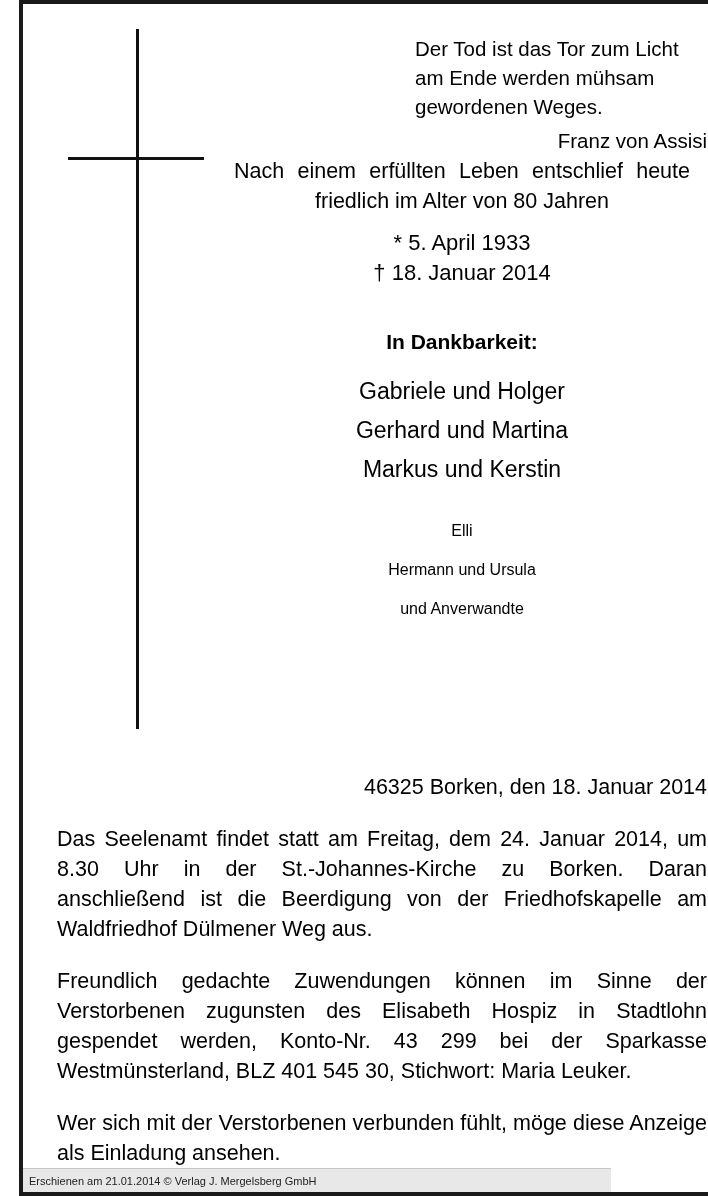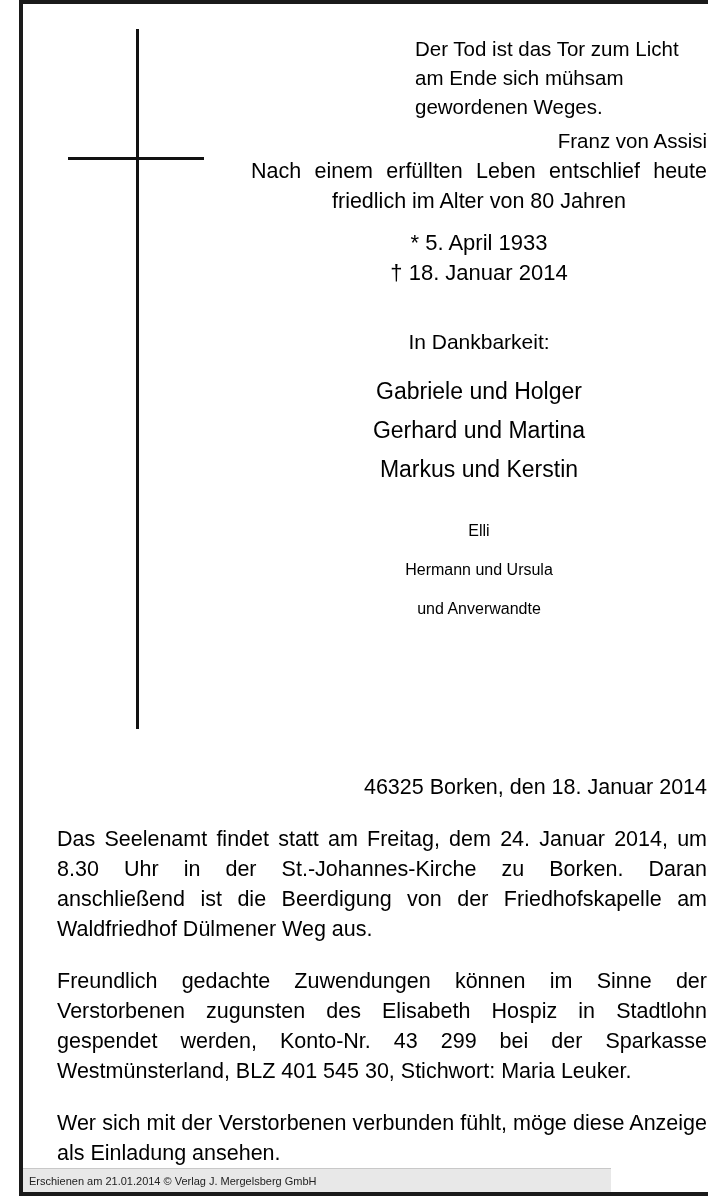--- a/index.html
+++ b/index.html
@@ -66,21 +66,21 @@
   .quote-author {
     margin-top: 6px;
     text-align: right;
     font-size: 20.5px;
     line-height: 27px;
   }
 
   
   .main-col {
     position: absolute;
-    left: 228px;
+    left: 211px;
     top: 152px;
     width: 456px;
   }
   .intro {
     font-size: 21.5px;
     line-height: 30px;
     text-align: justify;
     text-align-last: center;
   }
   .name {
@@ -94,20 +94,21 @@
     margin-top: 12px;
     font-size: 22px;
     line-height: 30px;
     text-align: center;
   }
   .thanks-label {
     margin-top: 40px;
     font-size: 21px;
     line-height: 28px;
     text-align: center;
+    font-weight: bold;
   }
   .family {
     margin-top: 16px;
     font-size: 23px;
     line-height: 39px;
     text-align: center;
   }
   .family-group-2 {
     margin-top: 22px;
     font-size: 16px;
@@ -157,21 +158,21 @@
 <div class="page">
   <div class="inner">
 
     <div class="cross">
       <div class="vbar"></div>
       <div class="hbar"></div>
     </div>
 
     <div class="quote">
       <div>Der Tod ist das Tor zum Licht</div>
-      <div>am Ende sich mühsam</div>
+      <div>am Ende werden mühsam</div>
       <div>gewordenen Weges.</div>
       <div class="quote-author">Franz von Assisi</div>
     </div>
 
     <div class="main-col">
       <div class="intro">Nach einem erfüllten Leben entschlief heute friedlich im Alter von 80 Jahren</div>
       <div class="dates">
         <div>* 5. April 1933</div>
         <div>† 18. Januar 2014</div>
       </div>

